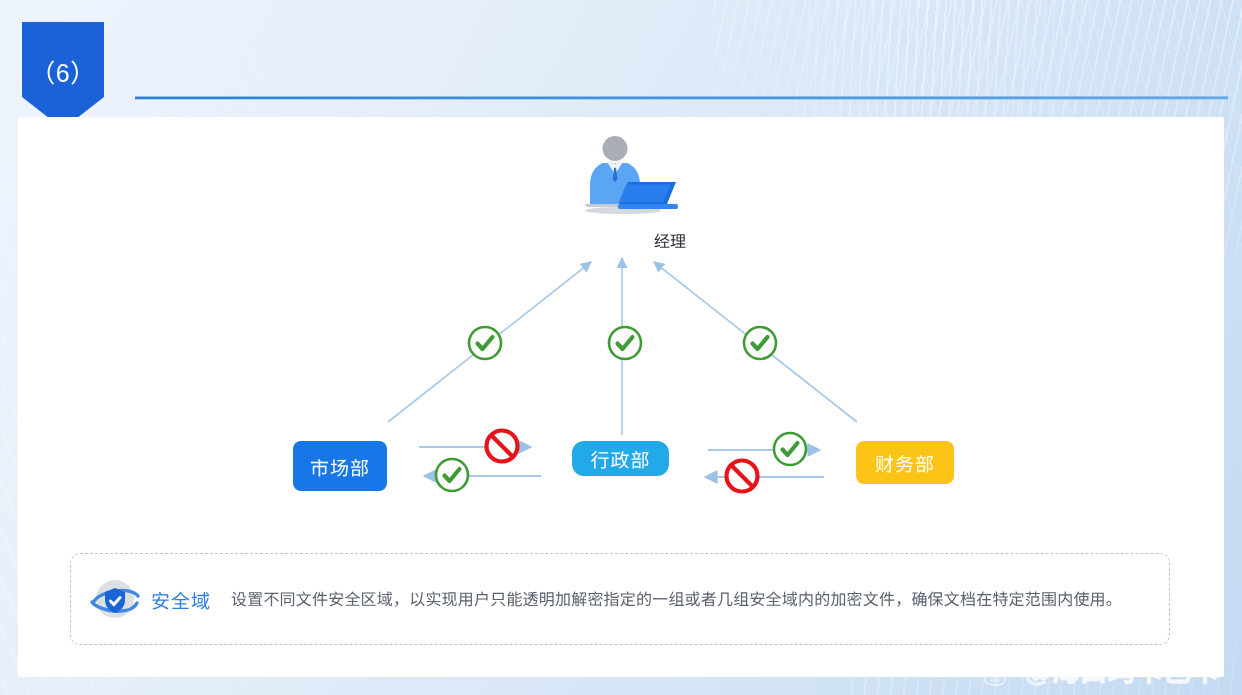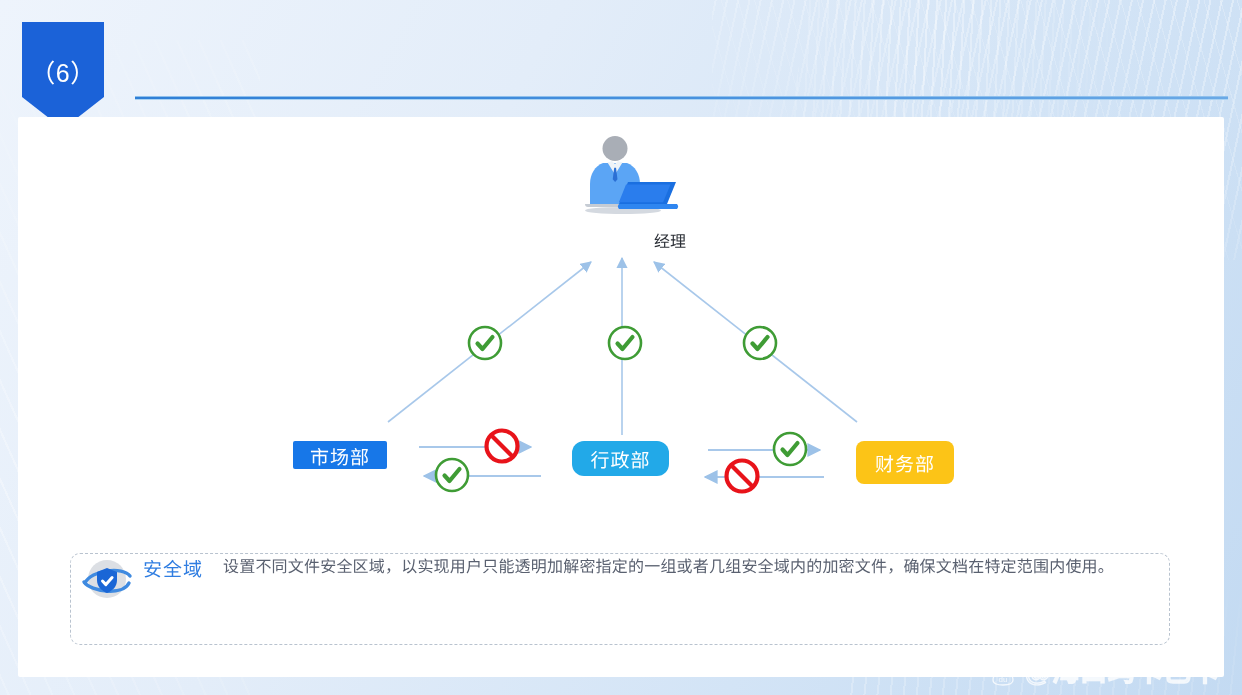--- a/index.html
+++ b/index.html
@@ -141,23 +141,23 @@
     display: flex;
     align-items: center;
     justify-content: center;
     color: #ffffff;
     font-size: 19px;
     letter-spacing: 1px;
     box-sizing: border-box;
   }
   .dept-market {
     left: 293px; top: 441px;
-    width: 94px; height: 28px;
+    width: 94px; height: 50px;
     background: #1777e8;
-    border-radius: 2px;
+    border-radius: 8px;
   }
   .dept-admin {
     left: 572px; top: 441px;
     width: 97px; height: 35px;
     background: #22a9e8;
     border-radius: 12px;
   }
   .dept-finance {
     left: 856px; top: 441px;
     width: 98px; height: 43px;
@@ -167,21 +167,22 @@
 
   
   .footnote {
     position: absolute;
     left: 70px; top: 553px;
     width: 1100px; height: 92px;
     border: 1px dashed #b9c3cf;
     border-radius: 10px;
     box-sizing: border-box;
     display: flex;
-    padding: 0 18px 0 8px;
+    align-items: center;
+    padding: 0 18px 0 16px;
   }
   .footnote-icon {
     flex: 0 0 auto;
     width: 56px; height: 50px;
   }
   .footnote-term {
     flex: 0 0 auto;
     margin-left: 8px;
     font-size: 19px;
     color: #2f7de1;
@@ -194,21 +195,21 @@
     color: #5a6170;
     letter-spacing: .2px;
   }
 
   
   .watermark {
     position: absolute;
     right: 22px; bottom: 9px;
     display: flex;
     align-items: center;
-    gap: 8px;
+    gap: 16px;
     pointer-events: none;
     opacity: .92;
   }
   .wm-paw { width: 28px; height: 28px; display: block; }
   .wm-text {
     font-size: 27px;
     font-weight: bold;
     color: rgba(255,255,255,0.30);
     -webkit-text-stroke: 1.2px rgba(255,255,255,0.85);
     letter-spacing: 1px;

